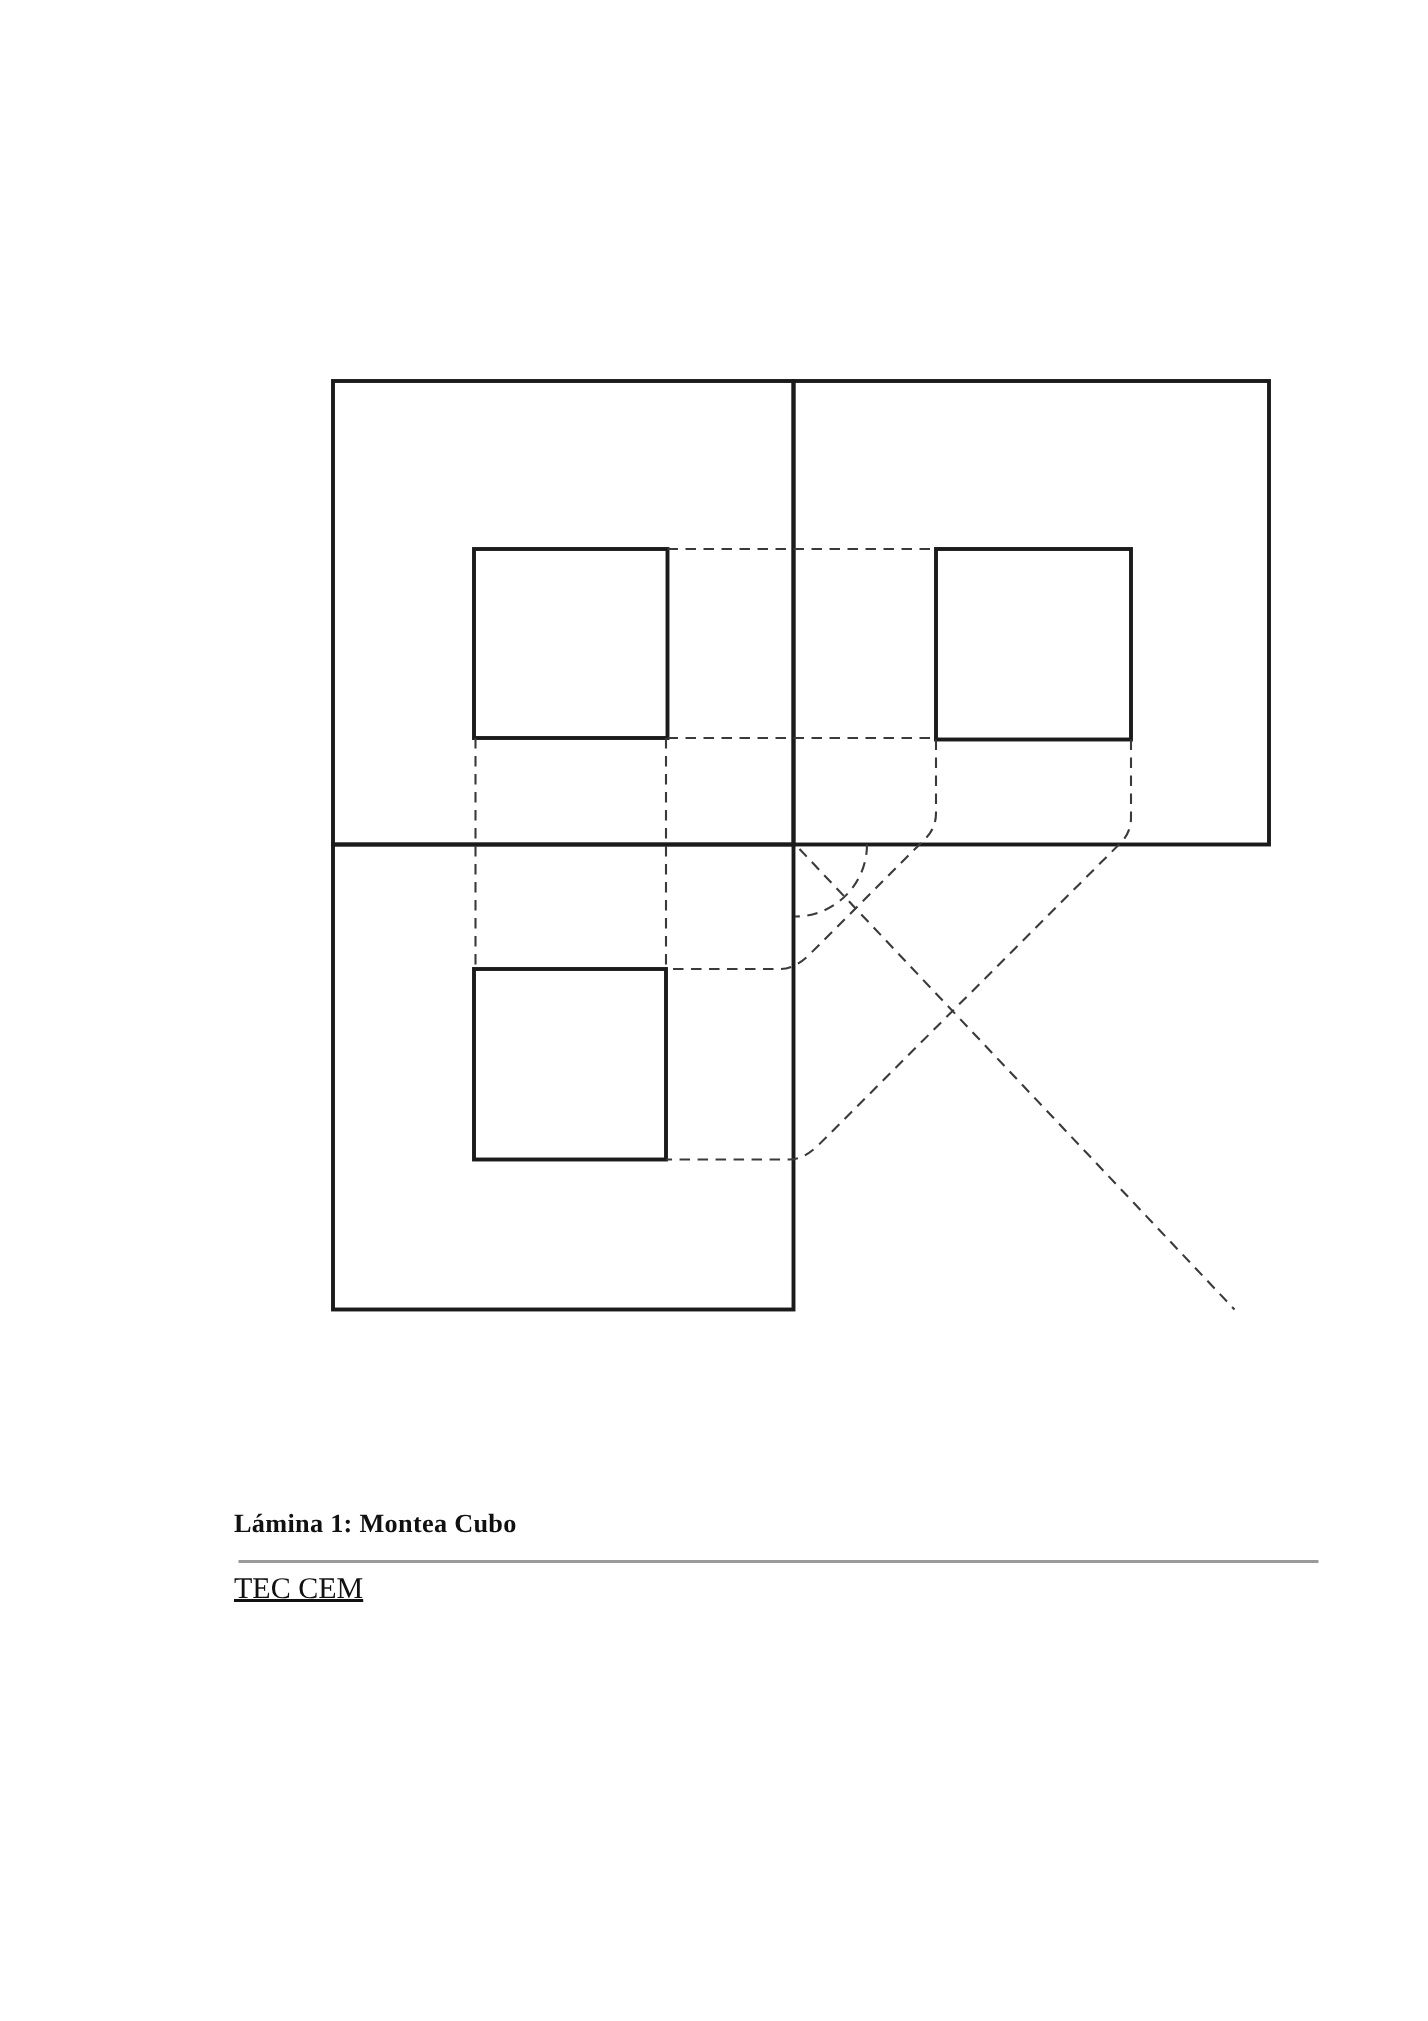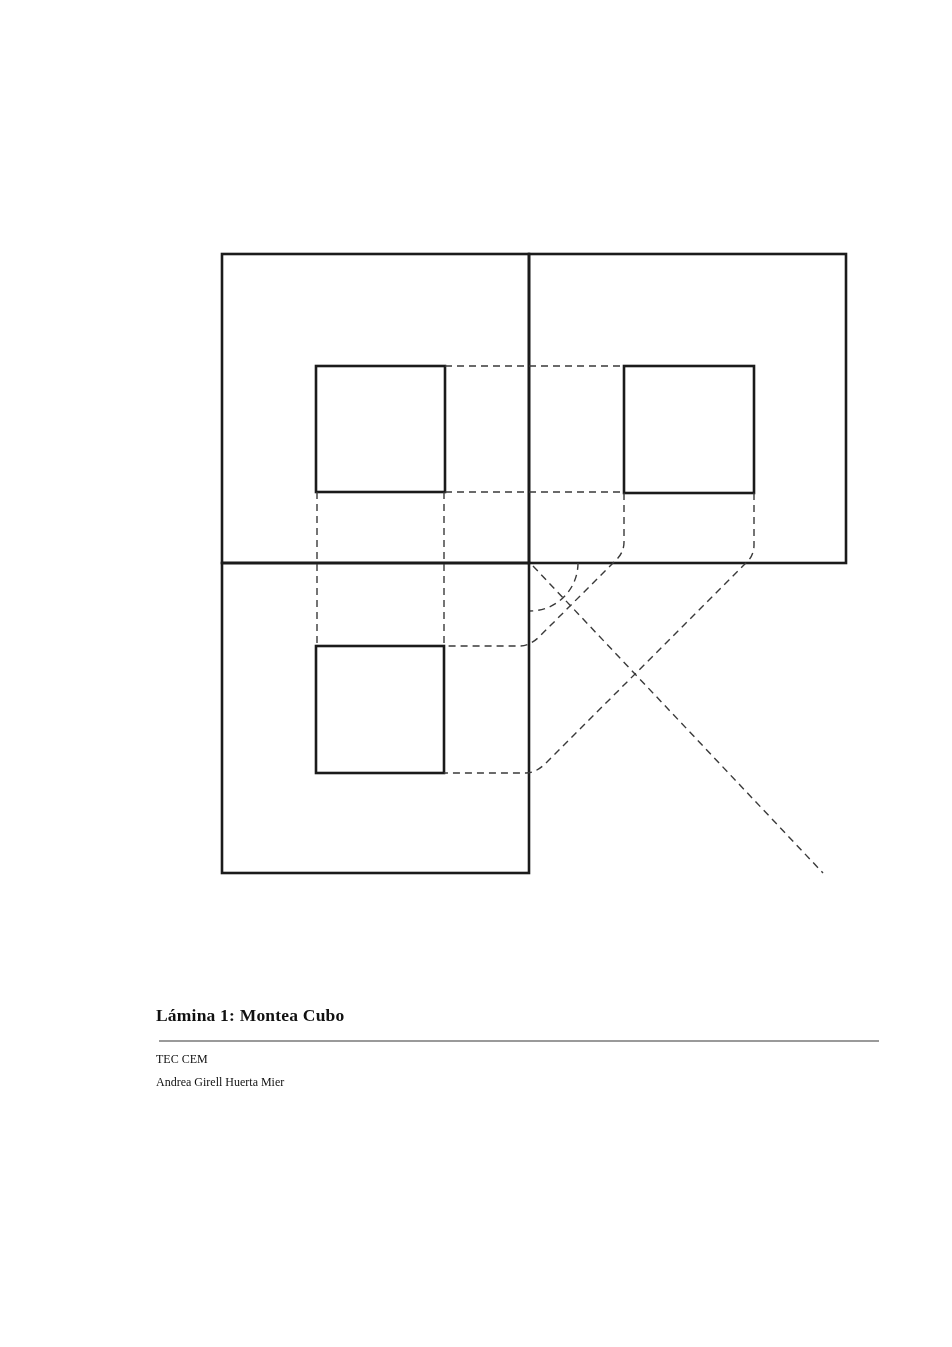--- a/index.html
+++ b/index.html
@@ -36,23 +36,24 @@
     left: 116px;
     top: 1040px;
     width: 720px;
     height: 2px;
     background: #9a9a9a;
   }
   .caption-lines {
     position: absolute;
     left: 113px;
     top: 1048px;
-    font-size: 12px;
+    font-size: 20px;
     line-height: 23px;
     white-space: nowrap;
+    text-decoration: underline;
   }
 </style>
 </head>
 <body>
 
 <div class="page">
 
   <svg class="drawing-svg" width="952" height="1347" viewBox="0 0 952 1347">
     <g id="solid-layer" fill="none">
         <rect x="179" y="254" width="307" height="309" stroke="#1b1b1b" stroke-width="2.6" fill="none"></rect>
@@ -73,16 +74,15 @@
         <path d="M535,563 A48,48 0 0 1 487,611" stroke="#3a3a3a" stroke-width="1.4" stroke-dasharray="7 5" fill="none"></path>
       </g>
   </svg>
 
   <div class="caption-title">Lámina 1: Montea Cubo</div>
 
   <div class="caption-rule"></div>
 
   <div class="caption-lines">
     <div>TEC CEM</div>
-    <div>Andrea Girell Huerta Mier</div>
   </div>
 
 </div>
 
 </body></html>

